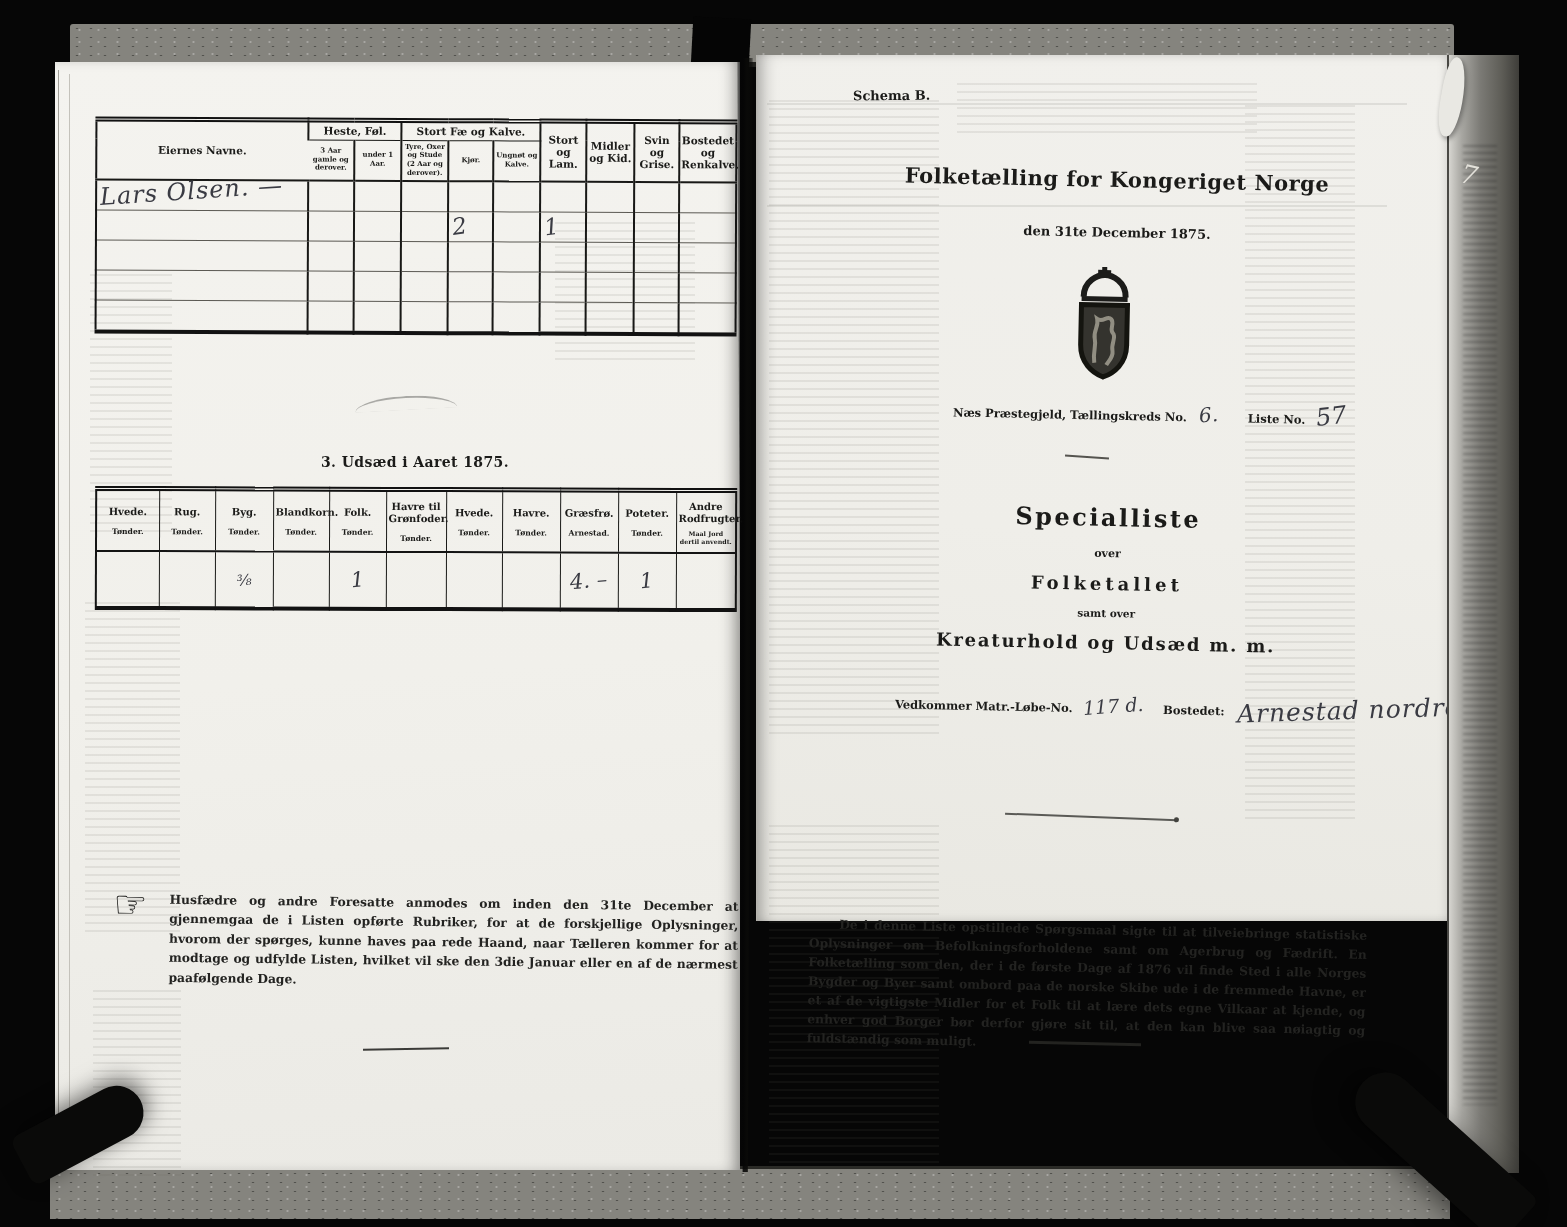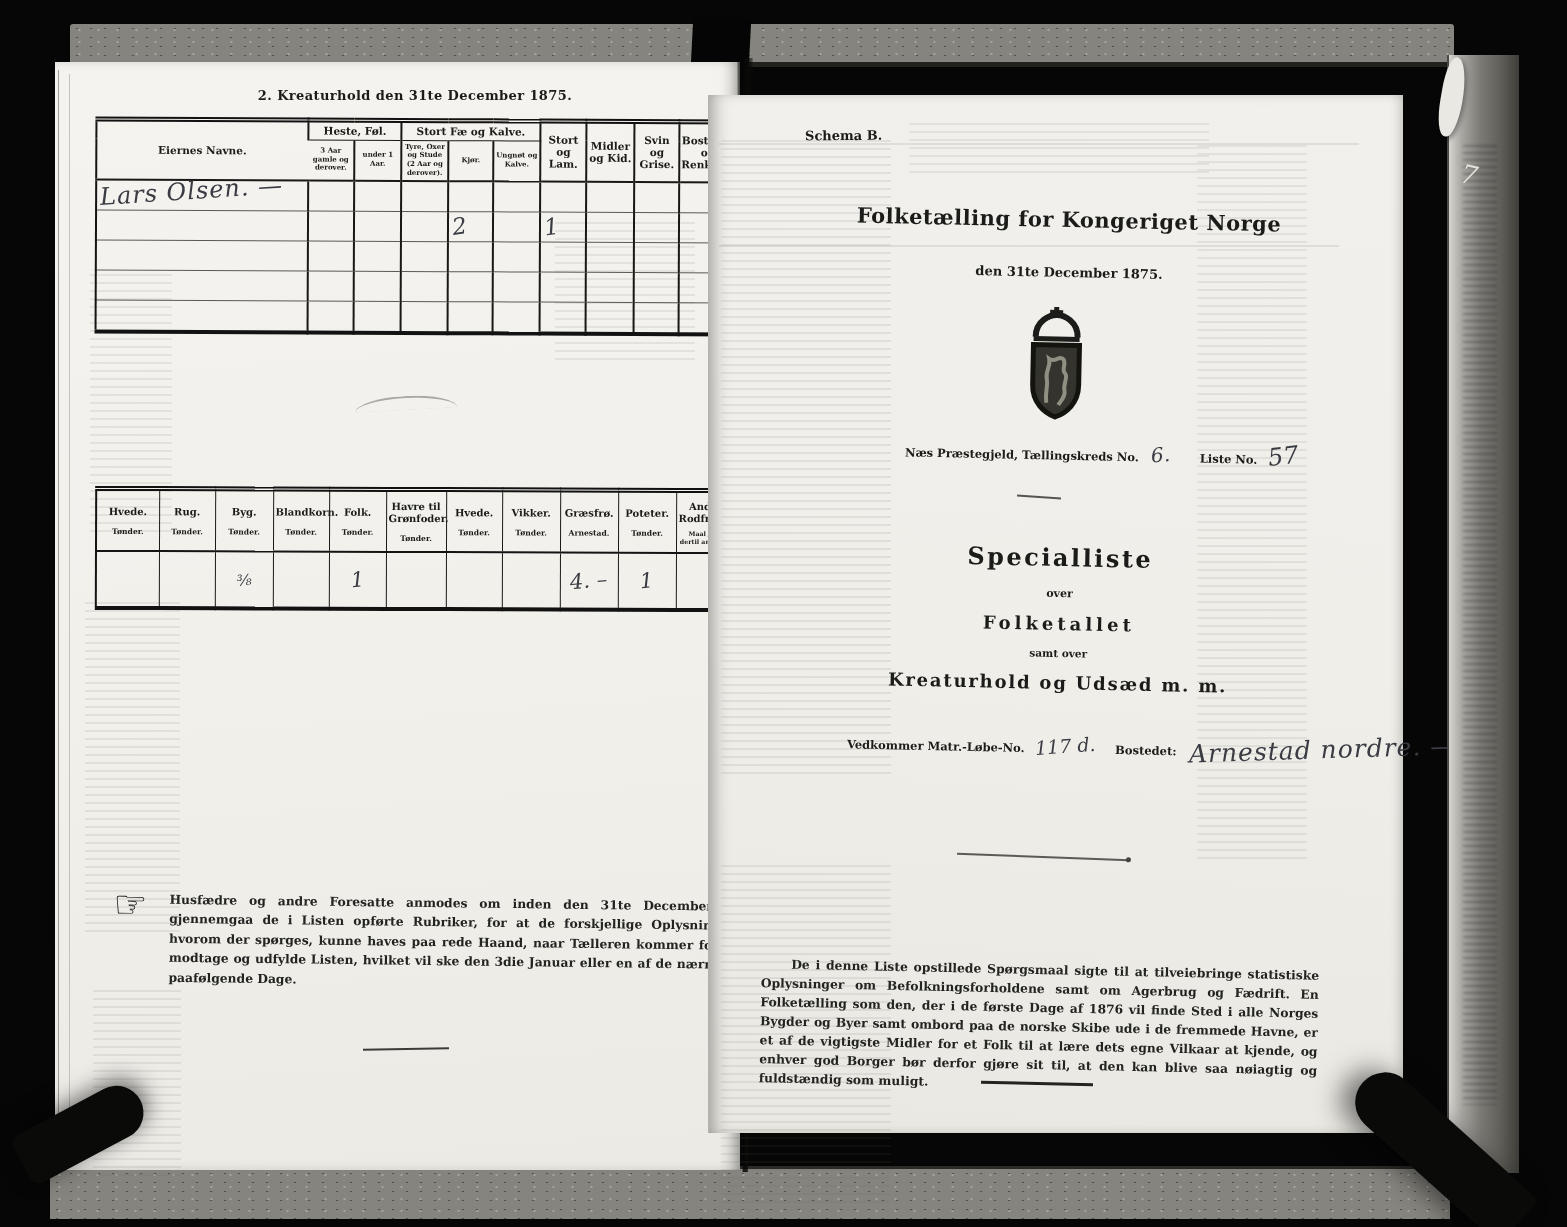--- a/index.html
+++ b/index.html
@@ -13,24 +13,24 @@
         background-size:14px 9px,19px 12px;}
   .band-top{left:70px;top:24px;width:1384px;height:38px;border-bottom:5px solid #21211e;border-radius:3px;}
   .band-bottom{left:50px;top:1166px;width:1400px;height:50px;border-top:3px solid #2a2a26;}
   .band-notch{position:absolute;left:692px;top:18px;width:58px;height:50px;background:#050505;transform:rotate(3deg);}
 
   
   .page{position:absolute;box-sizing:border-box;}
   .left-page{left:55px;top:62px;width:685px;height:1108px;
              background:linear-gradient(176deg,#f4f3ef 0%,#f1f0eb 55%,#ebeae5 100%);
              box-shadow:inset -12px 0 16px -8px rgba(0,0,0,.45);}
-  .right-page{left:708px;top:55px;width:695px;height:1038px;
+  .right-page{left:756px;top:55px;width:695px;height:866px;
               background:linear-gradient(184deg,#f1f0ec 0%,#efeee9 55%,#e9e8e2 100%);
               border-left:1px solid #b5b3ad;
-              box-shadow:inset 12px 0 18px -9px rgba(0,0,0,.38), inset -8px 0 12px -6px rgba(0,0,0,.22);margin-top:40px;}
+              box-shadow:inset 12px 0 18px -9px rgba(0,0,0,.38), inset -8px 0 12px -6px rgba(0,0,0,.22);}
   .edge-lines{position:absolute;left:3px;top:8px;bottom:10px;width:10px;
               border-left:1px solid #a09e97;box-shadow:5px 0 0 -4px #c4c2bb;}
 
   .gutter{position:absolute;left:733px;top:58px;width:24px;height:1114px;
           background:linear-gradient(to right,transparent,rgba(5,5,5,.88) 42%,rgba(10,10,8,.9) 58%,transparent);
           clip-path:polygon(18% 0,82% 0,62% 100%,40% 100%);}
 
   
   .edge-strip{position:absolute;left:1447px;top:55px;width:70px;height:1118px;
               background:linear-gradient(to right,#d6d5d0 0%,#a8a7a2 18%,#7b7a75 45%,#5e5d57 75%,#3e3d39 100%);
@@ -131,21 +131,20 @@
   <div class="band-notch"></div>
 
   <div class="page left-page">
     <div class="edge-lines"></div>
 
     <div class="ghost" style="left:35px;top:212px;width:82px;height:262px;"></div>
     <div class="ghost" style="left:30px;top:540px;width:95px;height:335px;"></div>
     <div class="ghost" style="left:38px;top:928px;width:88px;height:190px;"></div>
     <div class="ghost" style="left:500px;top:160px;width:140px;height:140px;"></div>
 
-    <div class="t2-title">2. Kreaturhold den 31te December 1875.</div>
 
     <table class="t2">
       <colgroup>
         <col style="width:212px">
           <col style="width:46px">
           <col style="width:47px">
           <col style="width:47px">
         <col style="width:45px">
           <col style="width:47px">
           <col style="width:46px">
@@ -230,20 +229,21 @@
             <td></td>
             <td></td>
             <td></td>
             <td></td>
           </tr>
       </tbody>
     </table>
 
     <div class="stray-curve"></div>
 
+    <div class="t3-title">3. Udsæd i Aaret 1875.</div>
 
     <table class="t3">
       <colgroup>
         <col style="width:63px">
           <col style="width:56px">
           <col style="width:58px">
           <col style="width:56px">
         <col style="width:57px">
           <col style="width:60px">
           <col style="width:56px">
@@ -276,21 +276,21 @@
             </th>
           <th>
               <span class="cname">Havre til Grønfoder.</span>
               <span class="cunit">Tønder.</span>
             </th>
           <th>
               <span class="cname">Hvede.</span>
               <span class="cunit">Tønder.</span>
             </th>
           <th>
-              <span class="cname">Vikker.</span>
+              <span class="cname">Havre.</span>
               <span class="cunit">Tønder.</span>
             </th>
           <th>
               <span class="cname">Græsfrø.</span>
               <span class="cunit">Arnestad.</span>
             </th>
           <th>
               <span class="cname">Poteter.</span>
               <span class="cunit">Tønder.</span>
             </th>

